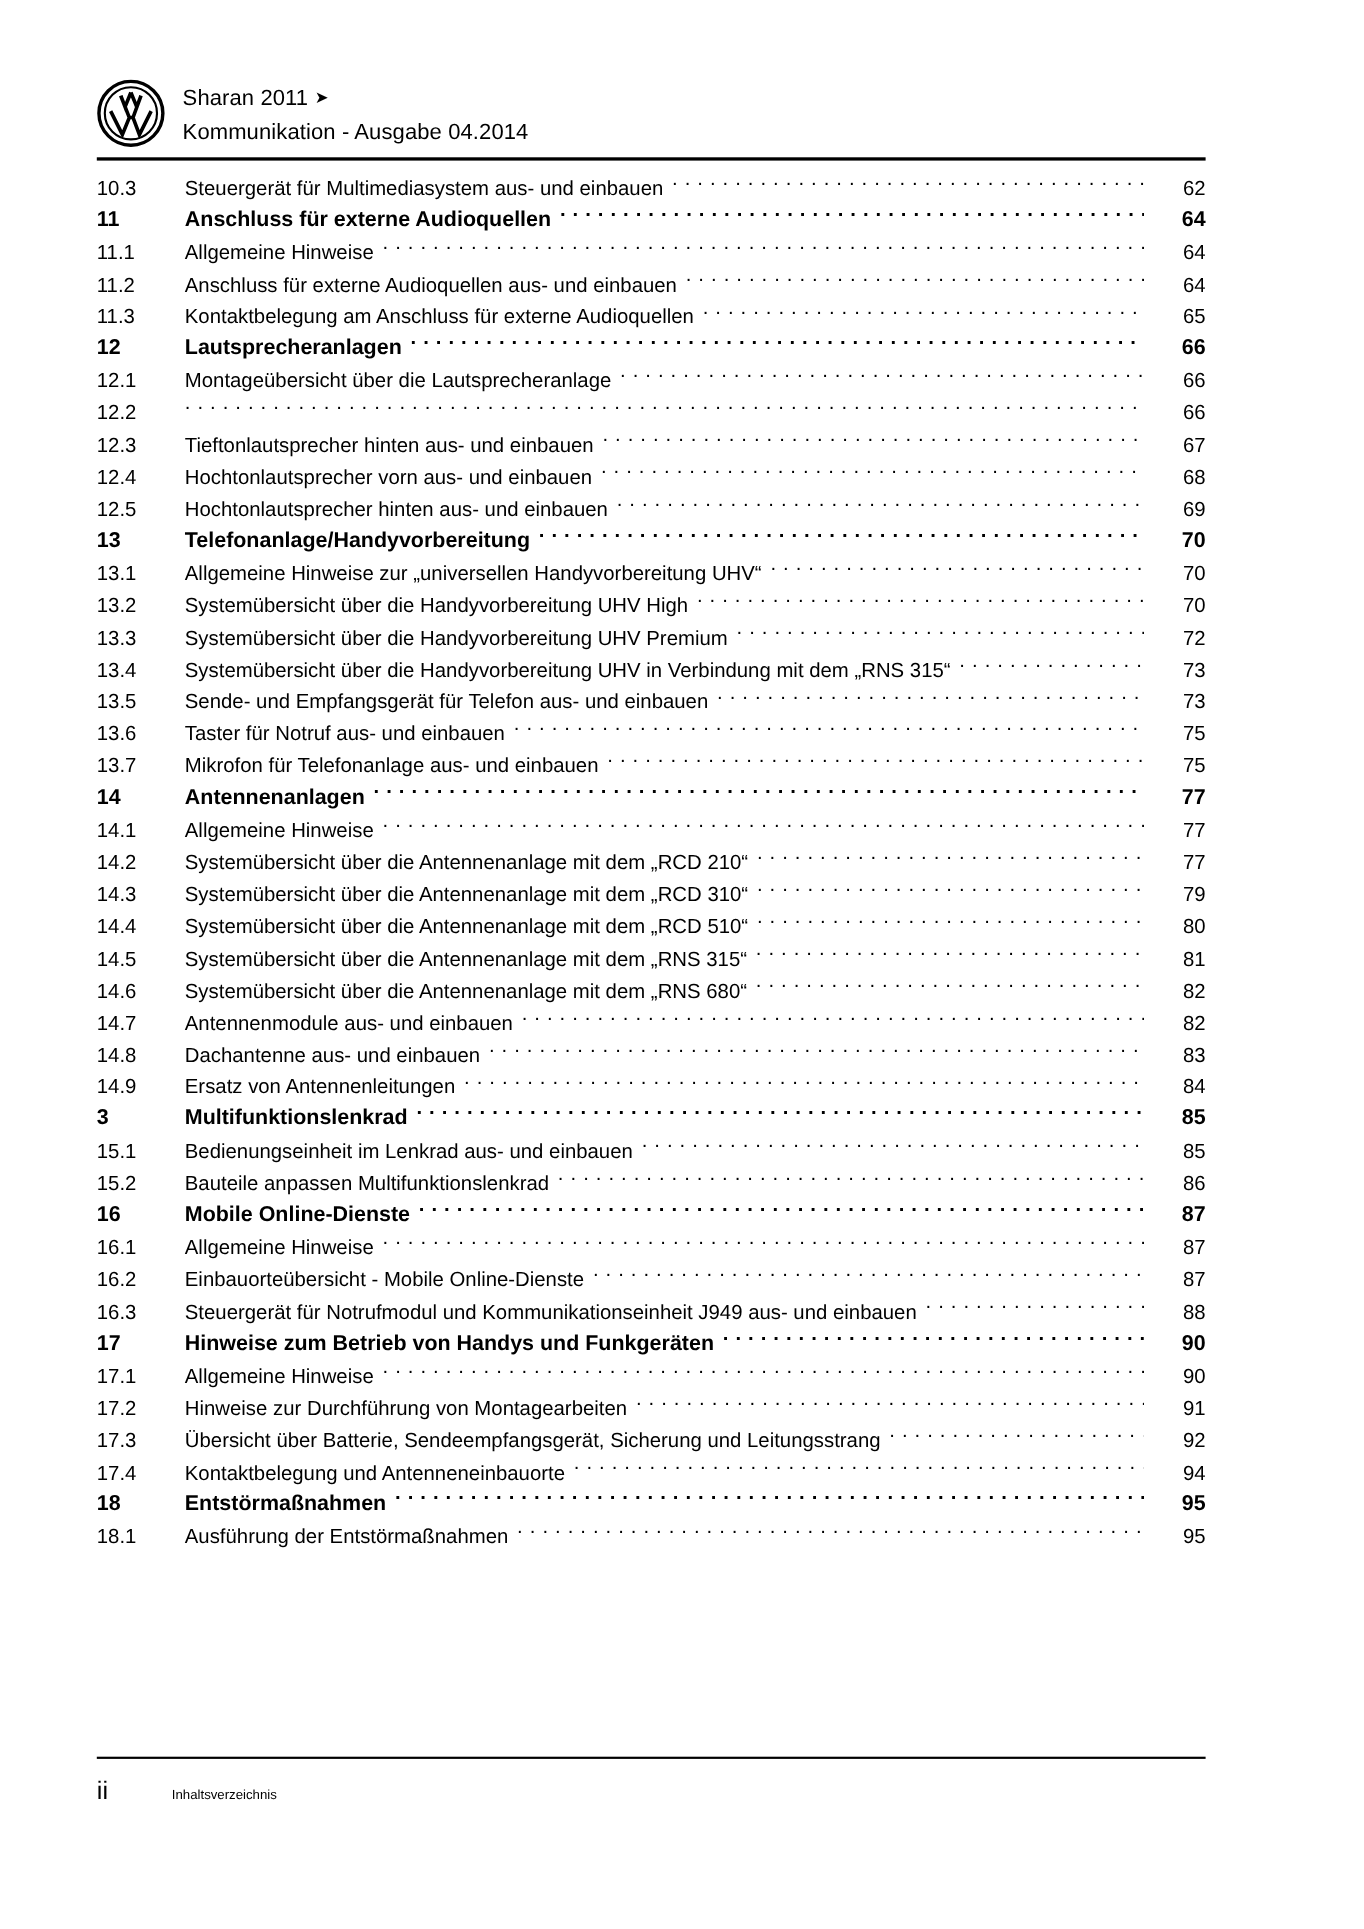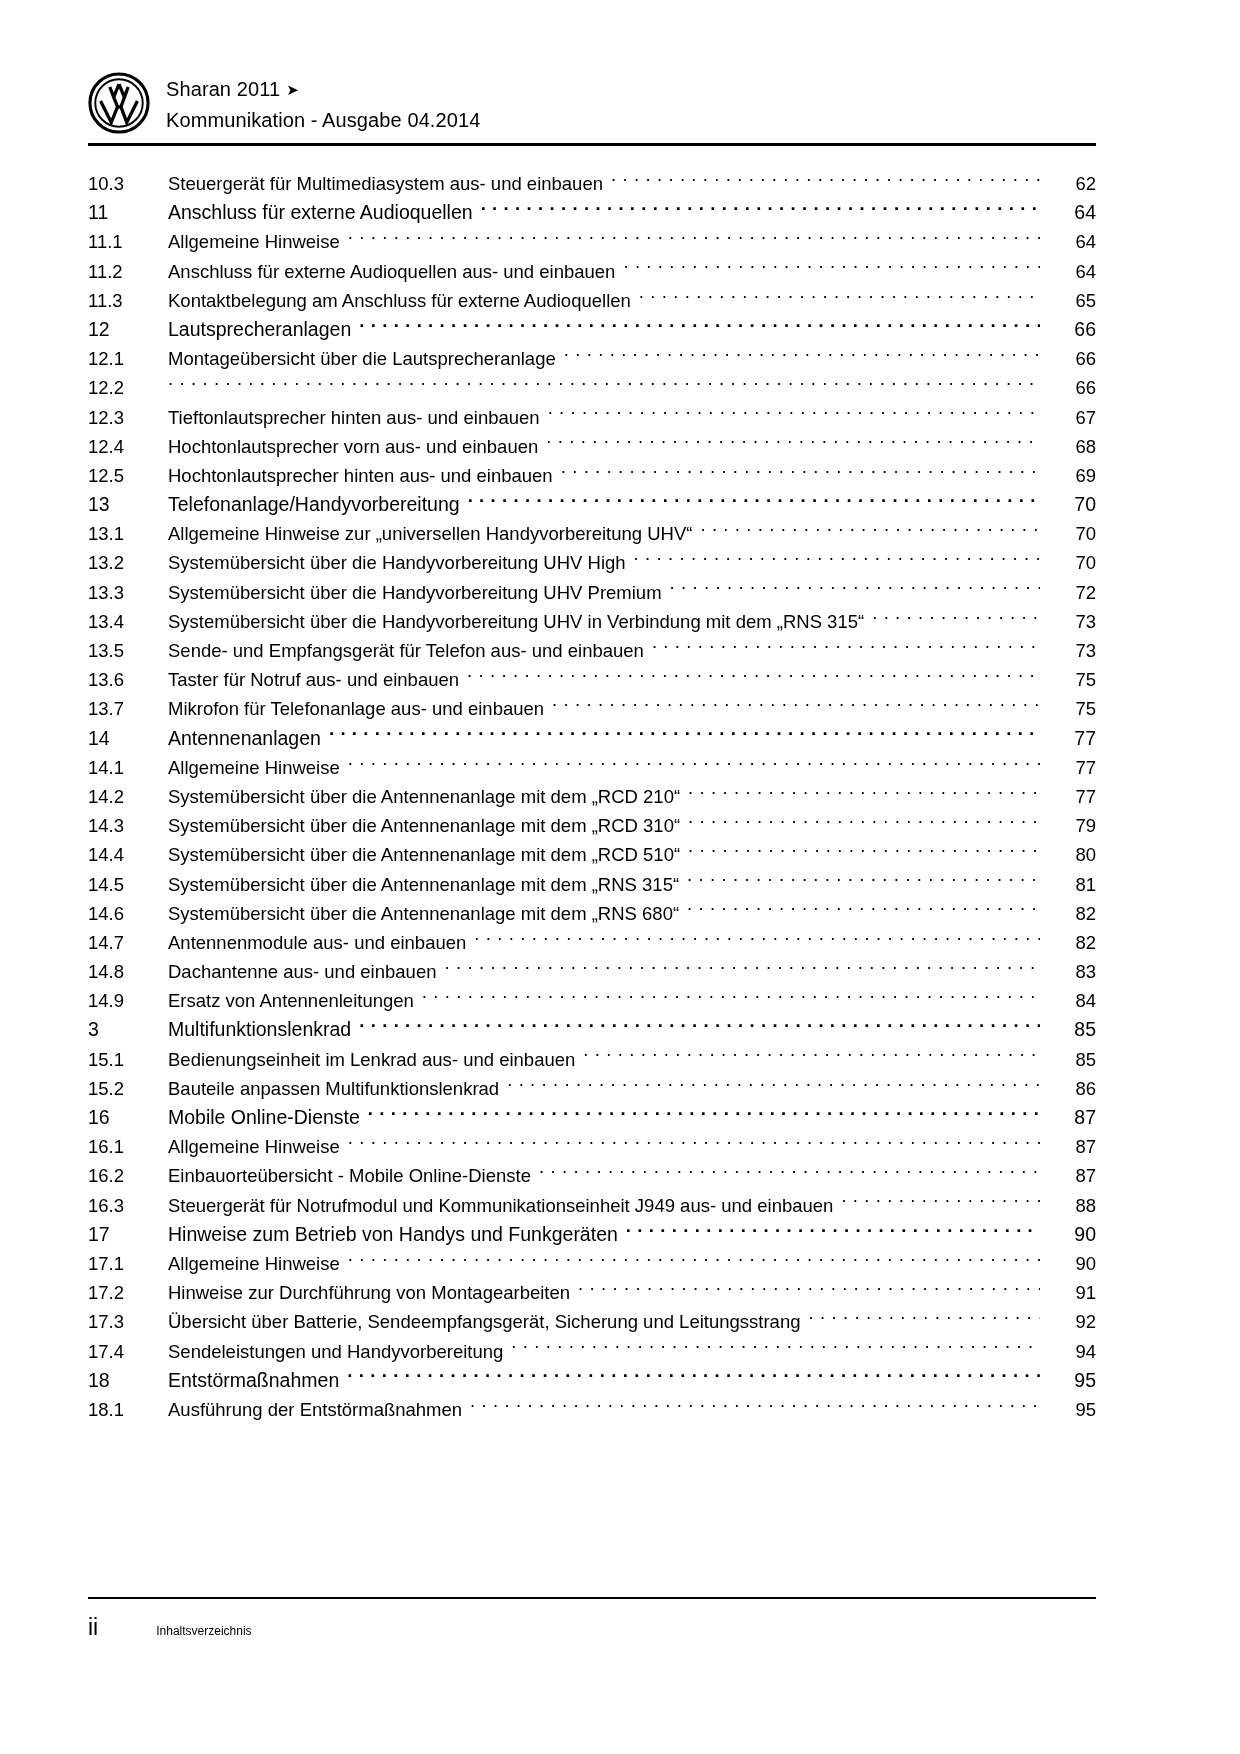--- a/index.html
+++ b/index.html
@@ -76,27 +76,26 @@
   }
   .toc-row {
     display: flex;
     align-items: baseline;
     font-size: 18.5px;
     line-height: 29.2px;
     height: 29.2px;
     white-space: nowrap;
   }
   .toc-row.level1 {
-    font-weight: normal;
+    font-weight: bold;
     font-size: 19.5px;
   }
   .num {
     width: 80px;
     flex: 0 0 80px;
-    margin-top: 13px;
   }
   .title {
     flex: 0 0 auto;
     padding-right: 8px;
   }
   .leader {
     flex: 1 1 auto;
     overflow: hidden;
     position: relative;
     height: 18px;
@@ -405,21 +404,21 @@
         <span class="pg">91</span>
       </div>
       <div class="toc-row level2">
         <span class="num">17.3</span>
         <span class="title">Übersicht über Batterie, Sendeempfangsgerät, Sicherung und Leitungsstrang</span>
         <span class="leader"></span>
         <span class="pg">92</span>
       </div>
       <div class="toc-row level2">
         <span class="num">17.4</span>
-        <span class="title">Sendeleistungen und Handyvorbereitung</span>
+        <span class="title">Kontaktbelegung und Antenneneinbauorte</span>
         <span class="leader"></span>
         <span class="pg">94</span>
       </div>
       <div class="toc-row level1">
         <span class="num">18</span>
         <span class="title">Entstörmaßnahmen</span>
         <span class="leader"></span>
         <span class="pg">95</span>
       </div>
       <div class="toc-row level2">

